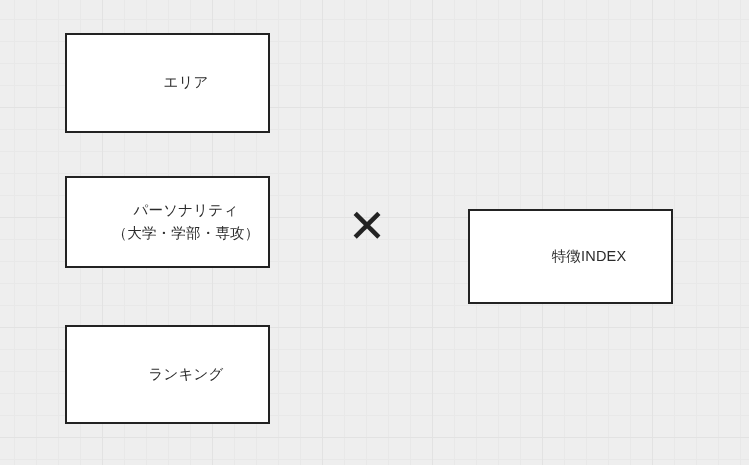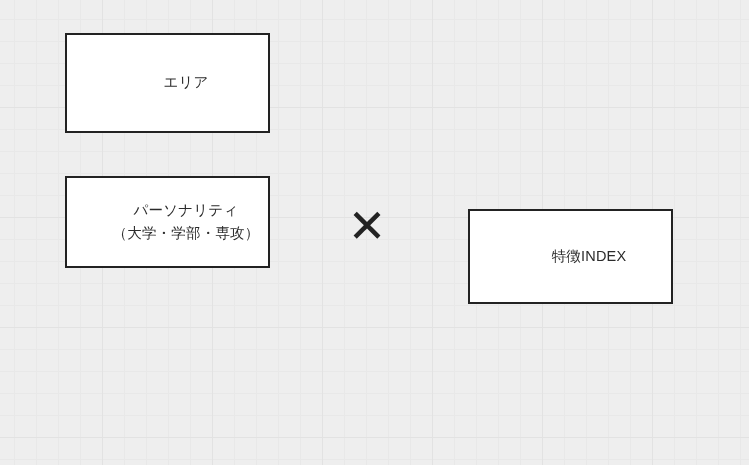--- a/index.html
+++ b/index.html
@@ -90,20 +90,23 @@
 
   <div class="node-box" id="box-area">
     <span class="node-label">エリア</span>
   </div>
 
   <div class="node-box" id="box-personality">
     <span class="node-label">パーソナリティ
 （大学・学部・専攻）</span>
   </div>
 
+  <div class="node-box" id="box-ranking">
+    <span class="node-label">ランキング</span>
+  </div>
 
   <div id="operator-multiply">✕</div>
 
   <div class="node-box" id="box-index">
     <span class="node-label">特徴INDEX</span>
   </div>
 
 </div>
 
 </body></html>

